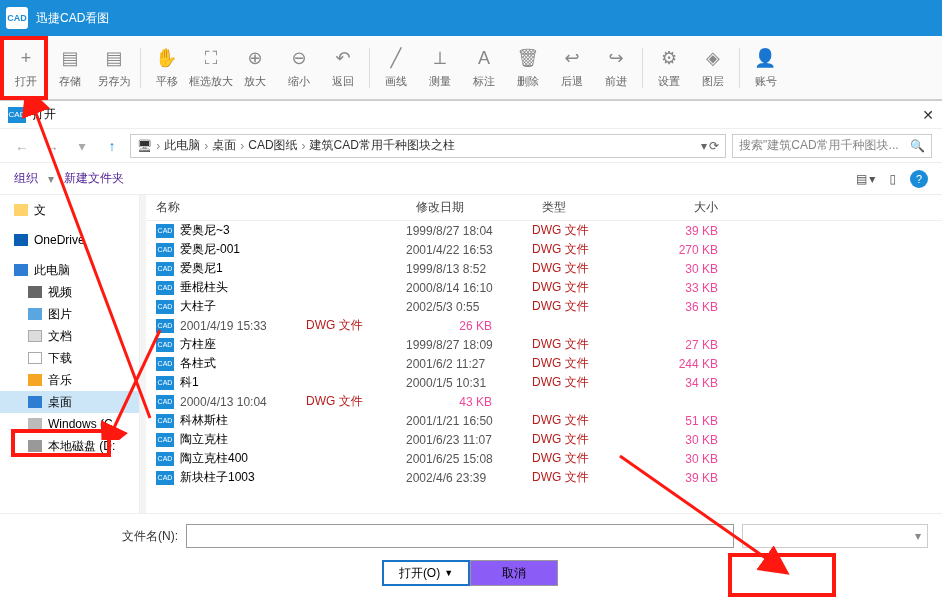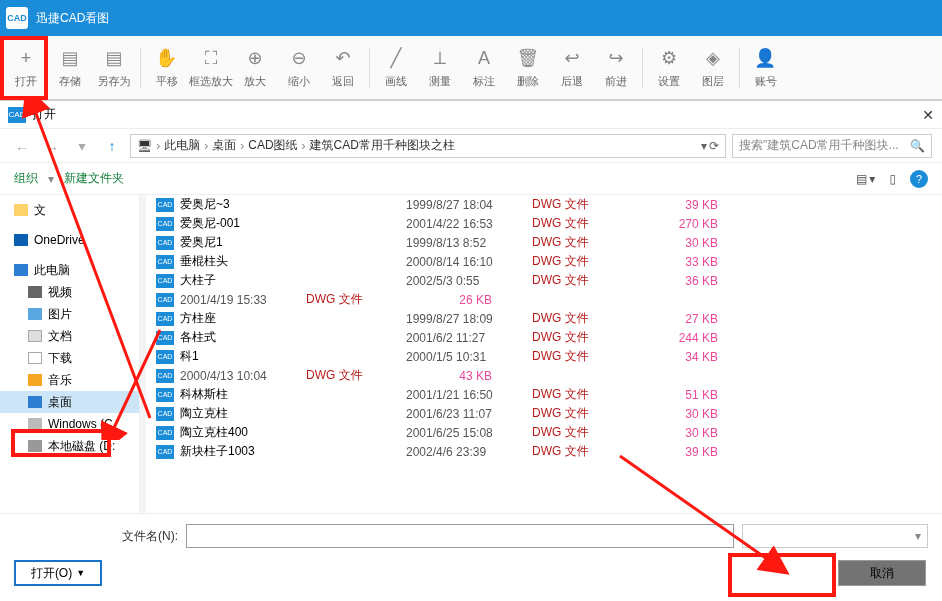--- a/index.html
+++ b/index.html
@@ -16,21 +16,21 @@
 .dlg-title .dlogo{width:18px;height:16px;background:#1a8cd8;color:#fff;font-size:8px;display:flex;align-items:center;justify-content:center;margin-right:6px}
 .dlg-title .dclose{margin-left:auto;font-size:14px;cursor:pointer;color:#333}
 .navbar{height:34px;display:flex;align-items:center;padding:0 10px;border-bottom:1px solid #eee;gap:6px}
 .navbtn{width:24px;height:24px;display:flex;align-items:center;justify-content:center;color:#aaa;font-size:14px}
 .navbtn.enabled{color:#1a8cd8}
 .breadcrumb{flex:1;height:24px;border:1px solid #ccc;display:flex;align-items:center;padding:0 6px;gap:4px;color:#333}
 .breadcrumb .sep{color:#888}
 .bc-drop{color:#666;margin-left:auto;display:flex;gap:2px}
 .searchbox{width:200px;height:24px;border:1px solid #ccc;display:flex;align-items:center;padding:0 6px;color:#888}
 .orgbar{height:32px;display:flex;align-items:center;padding:0 14px;border-bottom:1px solid #eee;gap:10px}
-.orgbar .link{color:#15803d;cursor:pointer}
+.orgbar .link{color:#4c1d95;cursor:pointer}
 .orgbar .right{margin-left:auto;display:flex;gap:14px;align-items:center}
 .viewbtn{display:flex;align-items:center;gap:2px;color:#555;cursor:pointer}
 .helpbtn{width:18px;height:18px;border-radius:50%;background:#1a8cd8;color:#fff;display:flex;align-items:center;justify-content:center;font-size:11px}
 .body{display:flex;height:318px}
 .sidebar{width:140px;border-right:1px solid #eee;overflow:hidden;padding-top:4px}
 .tree-item{display:flex;align-items:center;height:22px;padding-left:14px;gap:6px;cursor:pointer;white-space:nowrap}
 .tree-item.l2{padding-left:28px}
 .tree-item.sel{background:#cce6f7}
 .tree-item .ic{width:14px;height:12px;flex-shrink:0}
 .ic-folder{background:#ffd36b}
@@ -57,22 +57,22 @@
 .frow .fic{width:18px;height:14px;background:#1a8cd8;margin-left:10px;margin-right:6px;flex-shrink:0;color:#fff;font-size:7px;display:flex;align-items:center;justify-content:center}
 .frow .fname{width:226px}
 .frow .fdate{width:126px;color:#555}
 .frow .ftype{width:106px;color:#b91c1c}
 .frow .fsize{width:100px;text-align:right;color:#ec4899;padding-right:20px}
 .footer{border-top:1px solid #eee;padding:10px 14px;display:flex;flex-direction:column;gap:12px}
 .fn-row{display:flex;align-items:center;gap:8px;padding-left:108px}
 .fn-row label{color:#333}
 .fn-input{flex:1;height:24px;border:1px solid #999;padding:0 4px}
 .filter{width:186px;height:24px;border:1px solid #ccc;display:flex;align-items:center;padding:0 6px;color:#888}
-.btn-row{display:flex;justify-content:space-between;padding-right:2px}
-.dbtn{width:88px;height:26px;border:1px solid #999;background:#737373;display:flex;align-items:center;justify-content:center;cursor:pointer}
+.btn-row{display:flex;justify-content:center;padding-right:2px}
+.dbtn{width:88px;height:26px;border:1px solid #999;background:#8b5cf6;display:flex;align-items:center;justify-content:center;cursor:pointer}
 .dbtn.primary{border:2px solid #1a73c7;background:#fff}
 
 .redbox{position:absolute;border:4px solid #ff1810;pointer-events:none}
 .arrow{position:absolute;pointer-events:none}
 </style>
 </head>
 <body>
 
 <div class="titlebar">
   <div class="logo">CAD</div>
@@ -248,20 +248,26 @@
           <span>Windows (C</span>
         </div>
         <div class="tree-item l2">
           <div class="ic ic-disk"></div>
           <span>本地磁盘 (D:</span>
         </div>
         <div style="height: 8px;"></div>
       </div>
     <div class="divider"></div>
     <div class="filelist">
+      <div class="fhead">
+        <div class="col c-name">名称</div>
+        <div class="col c-date">修改日期</div>
+        <div class="col c-type">类型</div>
+        <div class="col c-size">大小</div>
+      </div>
       <div id="files">
           <div class="frow">
             <div class="fic">CAD</div>
             <div class="fname">爱奥尼~3</div>
             <div class="fdate">1999/8/27 18:04</div>
             <div class="ftype">DWG 文件</div>
             <div class="fsize">39 KB</div>
           </div>
           <div class="frow">
             <div class="fic">CAD</div>

